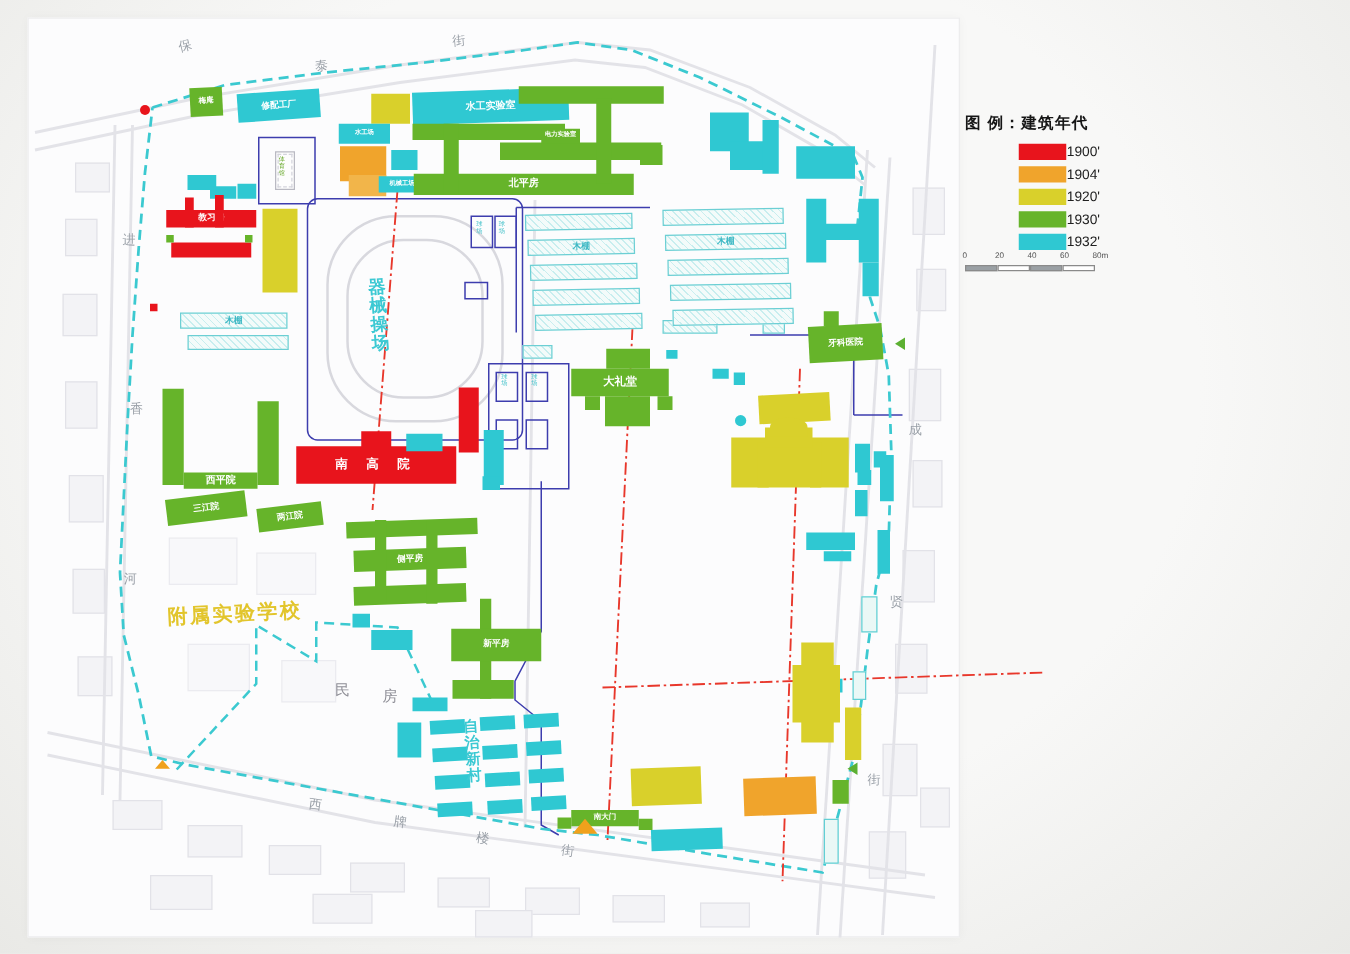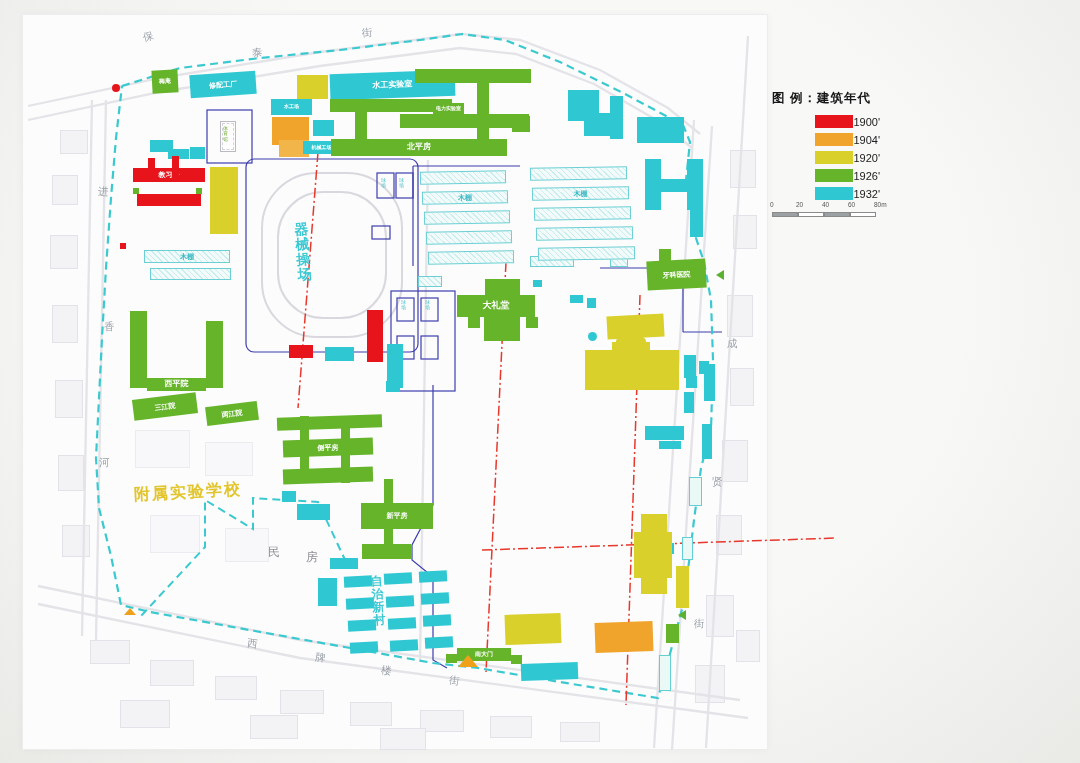--- a/index.html
+++ b/index.html
@@ -169,20 +169,23 @@
       <div class="b c-green" style="left: 206px; top: 321px; width: 17px; height: 67px;"></div>
       <div class="b c-green" style="left: 147px; top: 334px; width: 59px; height: 13px; margin-top: 44px;">
         <span class="blabel" style="font-size: 8px;">西平院</span>
       </div>
       <div class="b c-green" style="left: 133px; top: 396px; width: 64px; height: 21px; transform: rotate(-7deg);">
         <span class="blabel" style="font-size: 7px;">三江院</span>
       </div>
       <div class="b c-green" style="left: 206px; top: 404px; width: 52px; height: 19px; transform: rotate(-7deg);">
         <span class="blabel" style="font-size: 7px;">两江院</span>
       </div>
+      <div class="b c-red" style="left: 237px; top: 357px; width: 128px; height: 30px;">
+        <span class="blabel" style="font-size: 10px; letter-spacing: 6px;">南 高 院</span>
+      </div>
       <div class="b c-red" style="left: 289px; top: 345px; width: 24px; height: 13px;"></div>
       <div class="b c-red" style="left: 367px; top: 310px; width: 16px; height: 52px;"></div>
       <div class="b c-cyan" style="left: 325px; top: 347px; width: 29px; height: 14px;"></div>
       <div class="b c-cyan" style="left: 387px; top: 344px; width: 16px; height: 44px;"></div>
       <div class="b c-cyan" style="left: 386px; top: 381px; width: 14px; height: 11px;"></div>
       <div class="b c-green" style="left: 277px; top: 416px; width: 105px; height: 13px; transform: rotate(-2deg);"></div>
       <div class="b c-green" style="left: 283px; top: 439px; width: 90px; height: 17px; transform: rotate(-2deg);">
         <span class="blabel" style="font-size: 7px;">侧平房</span>
       </div>
       <div class="b c-green" style="left: 283px; top: 468px; width: 90px; height: 15px; transform: rotate(-2deg);"></div>
@@ -330,21 +333,21 @@
         <div class="lrow">
           <div class="lchip" style="background: rgb(240, 164, 44);"></div>
           <div class="llabel">1904'</div>
         </div>
         <div class="lrow">
           <div class="lchip" style="background: rgb(217, 208, 43);"></div>
           <div class="llabel">1920'</div>
         </div>
         <div class="lrow">
           <div class="lchip" style="background: rgb(102, 180, 42);"></div>
-          <div class="llabel">1926'</div>
+          <div class="llabel">1930'</div>
         </div>
         <div class="lrow">
           <div class="lchip" style="background: rgb(47, 200, 210);"></div>
           <div class="llabel">1932'</div>
         </div>
       </div>
   </div>
 
   <div id="scalebar">
       <div class="snum" style="left: -2px;">0</div>

